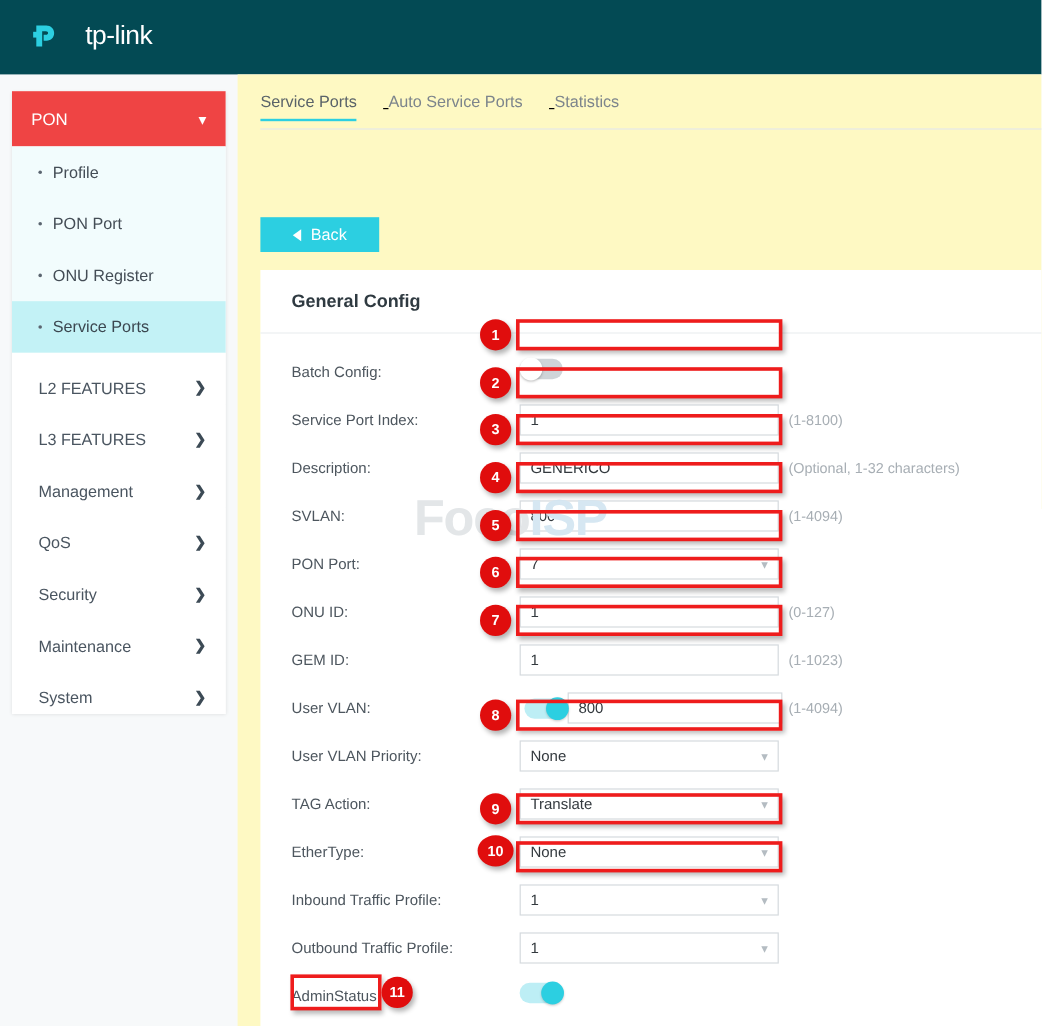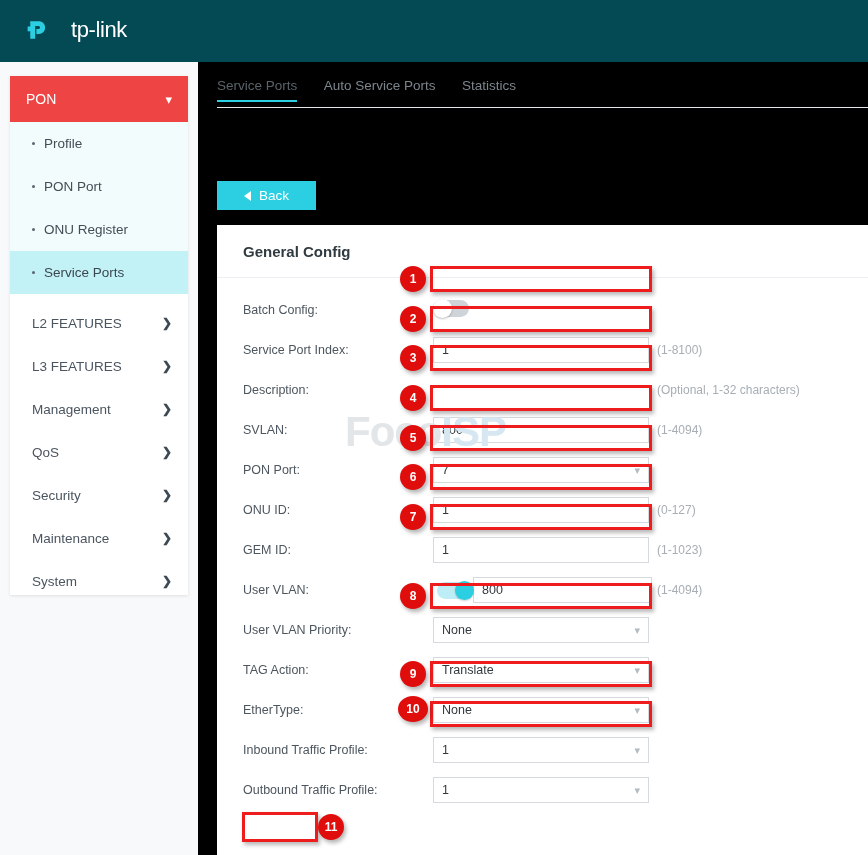--- a/index.html
+++ b/index.html
@@ -40,21 +40,21 @@
   .sb-sub-item .dot { width:3px; height:3px; background:#5b6570; border-radius:50%; flex:0 0 auto; }
   .sb-sub-item.active { background:#c3f2f6; }
   .sb-sub-item.active .label { color:#3b4750; }
   .sb-item {
     height:43px; display:flex; align-items:center; justify-content:space-between;
     padding:15px 16px 0 22px; font-size:13.5px; color:#4a5560; background:#fff;
   }
   .sb-item .arrow { color:#3c4a55; font-size:12px; font-weight:bold; }
 
   
-  .content { position:absolute; left:198px; top:62px; width:670px; height:793px; background:#000000;text-decoration:underline; }
+  .content { position:absolute; left:198px; top:62px; width:670px; height:793px; background:#fef9c3;text-decoration:underline; }
   .tabs { position:relative; height:32px; margin:14px 0 0 19px; }
   .tabstrip-line { position:absolute; left:0; top:31px; width:651px; height:1px; background:#e4e8ea; }
   .tab {
     display:inline-block; font-size:13.5px; color:#7d858c;
     padding:0 0 9px 0; margin-right:22px; position:relative;
   }
   .tab.active { color:#5a6369; }
   .tab.active:after {
     content:""; position:absolute; left:0; right:0; bottom:0; height:2px; background:#2ccfe1;
   }
@@ -231,20 +231,23 @@
         <div class="row">
           <span class="lbl">Service Port Index:</span>
           <span class="ctl">
             <input class="txt" value="1" style="">
           </span>
           <span class="hint">(1-8100)</span>
         </div>
 
         <div class="row">
           <span class="lbl">Description:</span>
+          <span class="ctl">
+            <input class="txt" value="GENERICO" style="">
+          </span>
           <span class="hint">(Optional, 1-32 characters)</span>
         </div>
 
         <div class="row">
           <span class="lbl">SVLAN:</span>
           <span class="ctl">
             <input class="txt" value="800" style="">
           </span>
           <span class="hint">(1-4094)</span>
         </div>
@@ -333,20 +336,26 @@
         <div class="row">
           <span class="lbl">Outbound Traffic Profile:</span>
           <span class="ctl">
             <div class="sel">
               <span>1</span>
               <span class="chev-d">▾</span>
             </div>
           </span>
         </div>
 
+        <div class="row">
+          <span class="lbl">AdminStatus:</span>
+          <span class="ctl">
+            <span class="tg on"><span class="knob"></span></span>
+          </span>
+        </div>
 
         <div class="row">
           
           
         </div>
 
       </div>
     </div>
   </div>
 

